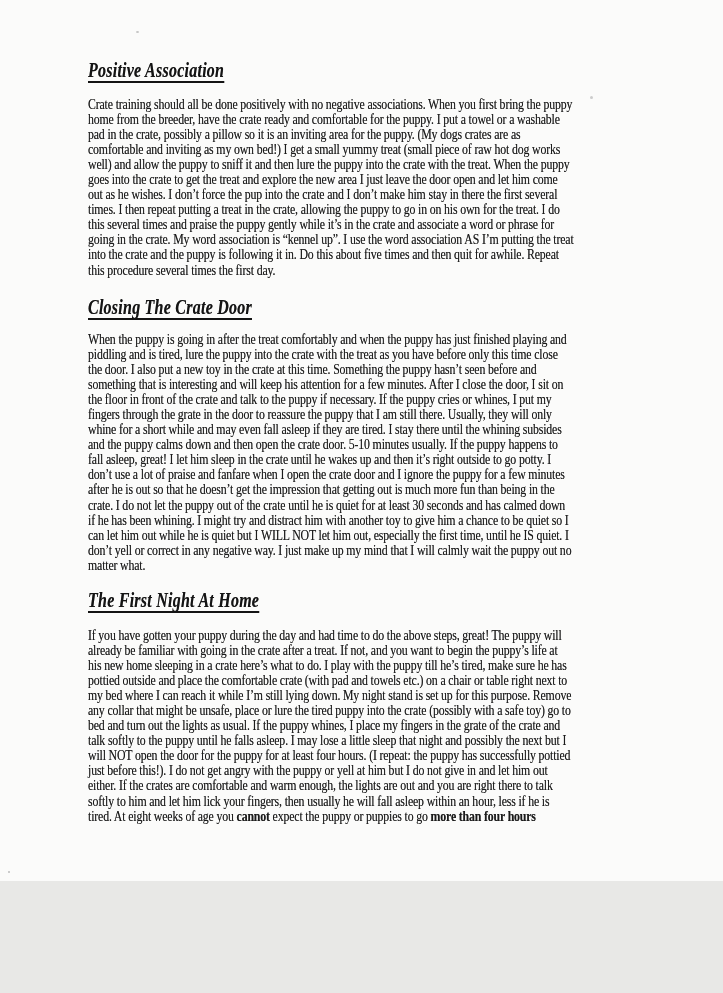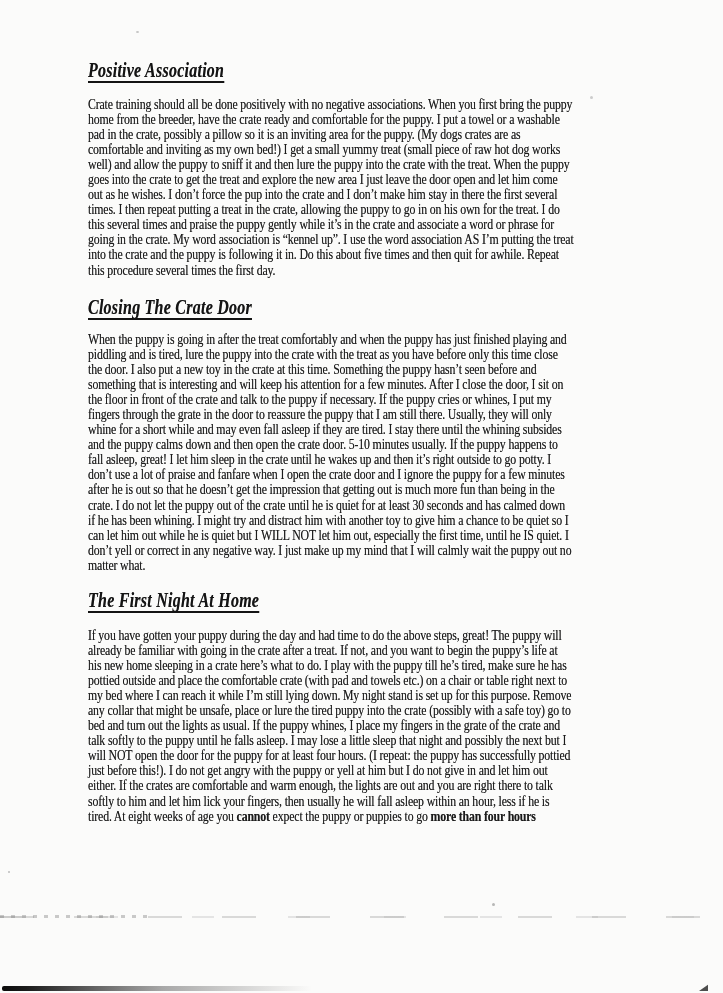--- a/index.html
+++ b/index.html
@@ -1,18 +1,18 @@
 <!DOCTYPE html>
 <html><head>
 <meta charset="utf-8">
 <style>
   html,body{margin:0;padding:0;background:#e8e8e6;}
   .page{
     position:relative;
-    width:723px;height:993px;
+    width:723px;height:881px;
     background:#fbfbfa;
     overflow:hidden;
     font-family:"Liberation Serif","DejaVu Serif",serif;
   }
   .content{
     position:absolute;left:88px;top:0;width:760px;height:993px;
     transform:scaleX(0.80);
     transform-origin:0 0;
     color:#1b1b1b;
     text-shadow:0 0 0.6px rgba(25,25,25,0.55);

